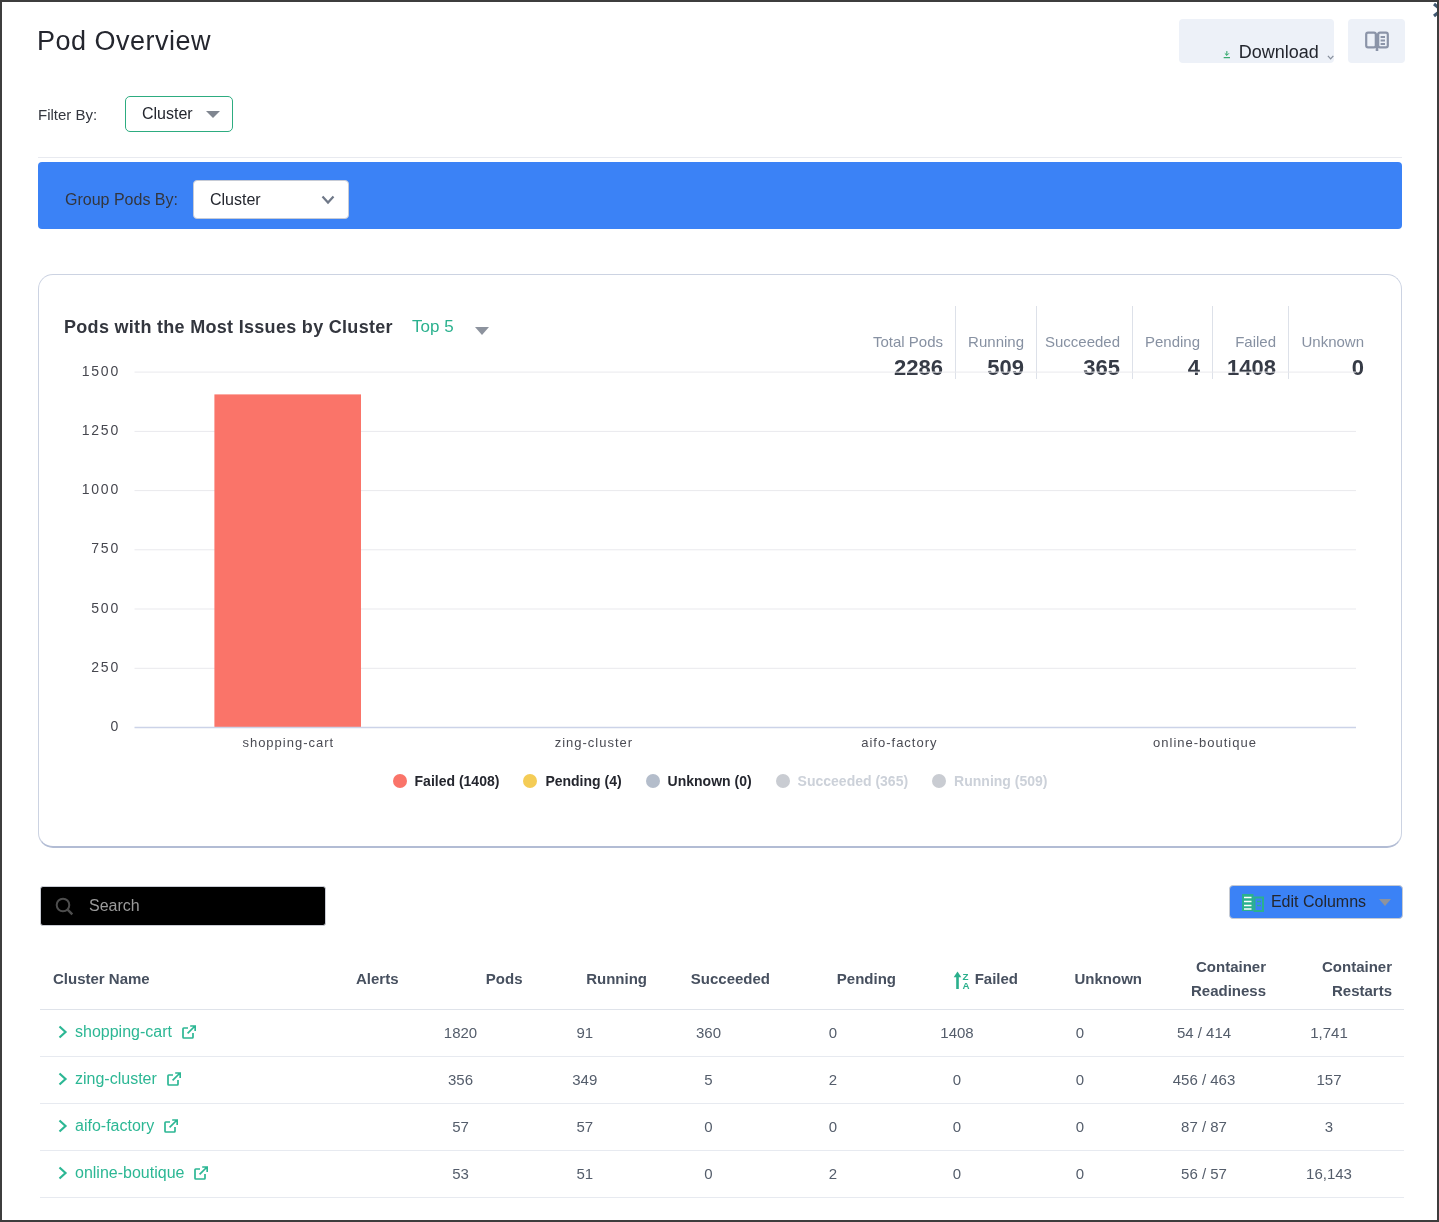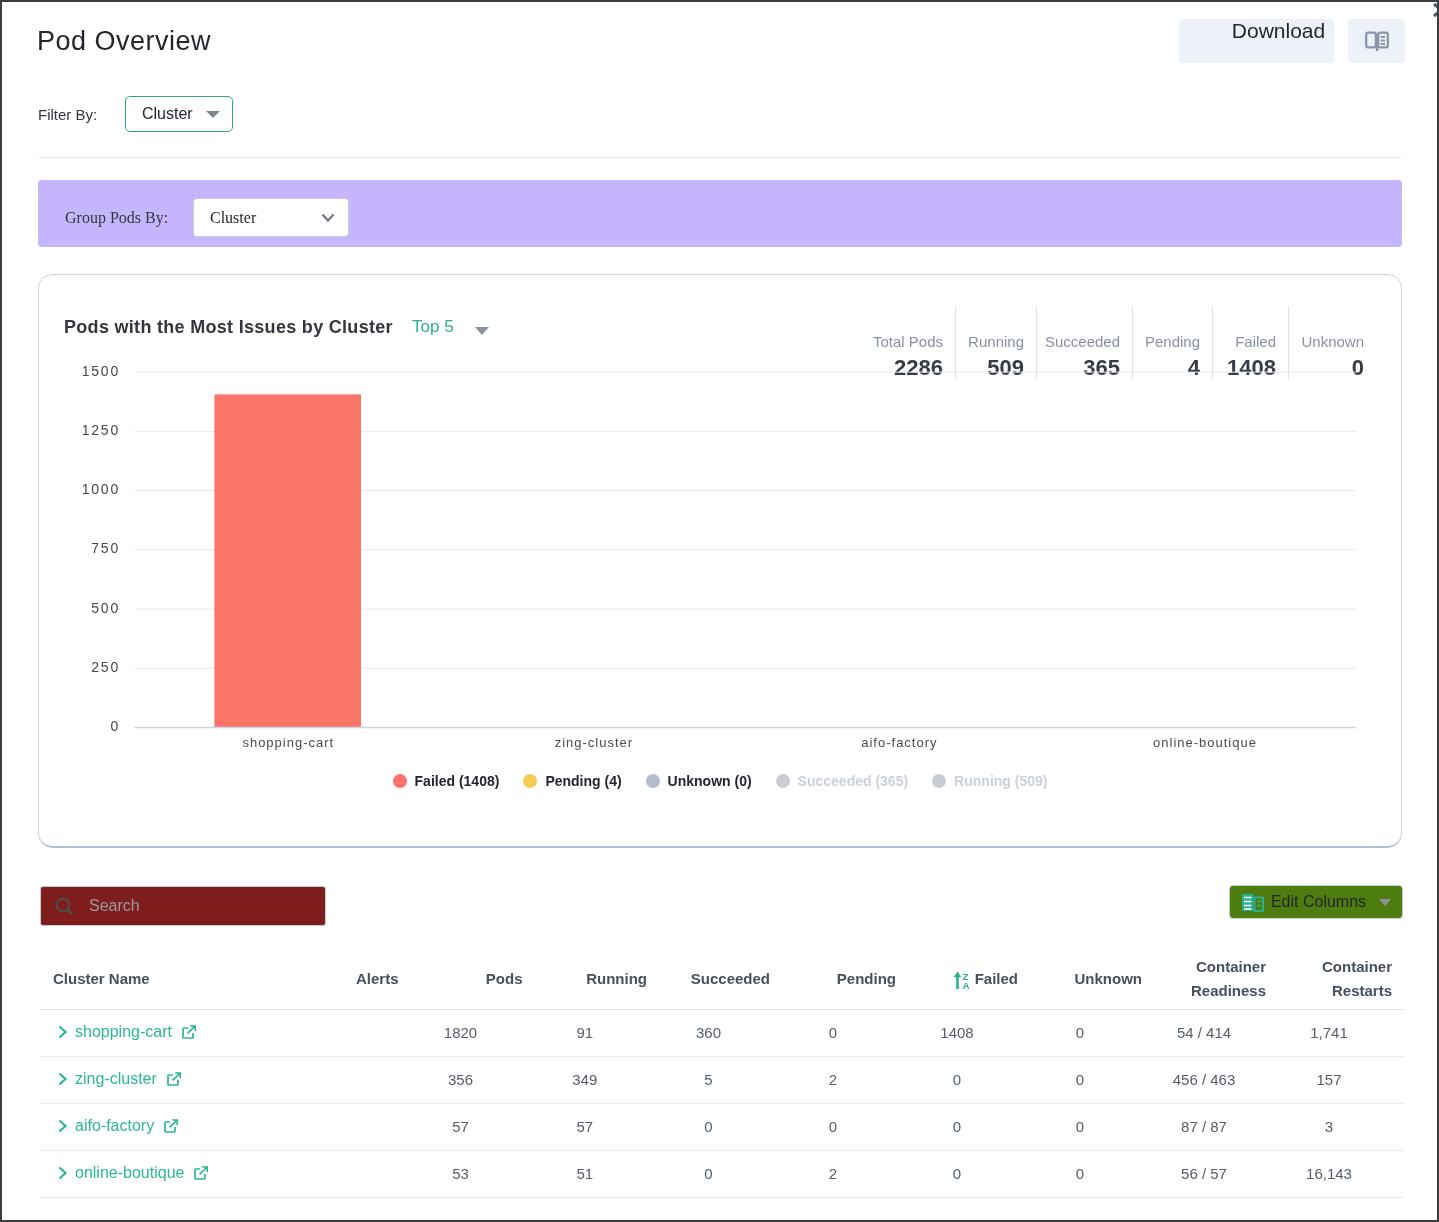--- a/index.html
+++ b/index.html
@@ -2,32 +2,32 @@
 <html><head>
 <meta charset="utf-8">
 <style>
 * { margin:0; padding:0; box-sizing:border-box; }
 html,body { width:1439px; height:1222px; background:#fff; font-family:"Liberation Sans", sans-serif; }
 #page { position:relative; width:1439px; height:1222px; background:#fff; border:2px solid #3d3d3d; overflow:hidden; }
 .abs { position:absolute; }
 
 
 #title { left:35px; top:26px; font-size:27px; line-height:1; color:#24262e; letter-spacing:0.5px; }
-#btn-download { left:1177px; top:17px; width:155px; height:44px; background:#edf1f8; border-radius:4px; display:flex; align-items:flex-start; justify-content:center; gap:8px; font-size:21px; color:#23262e;padding-left:44px; }
+#btn-download { left:1177px; top:17px; width:155px; height:44px; background:#edf1f8; border-radius:4px; display:flex; align-items:flex-end; justify-content:center; gap:8px; font-size:18px; color:#23262e;padding-left:44px; }
 #btn-book { left:1346px; top:17px; width:57px; height:44px; background:#edf1f8; border-radius:4px; display:flex; align-items:center; justify-content:center; }
 #corner-chev { left:1431px; top:0px; }
 
 
 #filterlabel { left:36px; top:104px; font-size:15px; line-height:1.2; color:#33363e; }
 #btn-cluster { left:123px; top:94px; width:108px; height:36px; background:#fff; border:1.5px solid #2dac80; border-radius:5px; display:flex; align-items:center; font-size:16px; color:#23262e; padding-left:16px; }
 #btn-cluster .car { margin-left:13px; width:0; height:0; border-left:7px solid transparent; border-right:7px solid transparent; border-top:7px solid #808690; }
 #hr1 { left:36px; top:155px; width:1364px; height:1px; background:#e8eaf0; }
 
 
-#grayband { left:36px; top:178px; width:1364px; height:67px; background:#c4b5fd; border-radius:4px;font-family:Liberation Serif, serif; }
+#grayband { left:36px; top:160px; width:1364px; height:67px; background:#3b82f6; border-radius:4px; }
 #grouplabel { left:27px; top:28px; font-size:16px; line-height:1.2; color:#33363e; }
 #select1 { left:155px; top:18px; width:156px; height:39px; background:#fff; border:1px solid #c6cbd6; border-radius:4px; display:flex; align-items:center; font-size:16px; color:#23262e; padding:0 13px 0 16px; }
 #select1 span { flex:1; }
 
 
 #card { left:36px; top:272px; width:1364px; height:574px; background:#fff; border:1px solid #ccd3e2; border-bottom:2px solid #b2bcd4; border-radius:15px; }
 #cardtitle { left:25px; top:43px; font-size:18px; line-height:1; font-weight:700; color:#33363e; letter-spacing:0.3px; }
 #top5 { left:373px; top:43px; font-size:17px; line-height:1; color:#2bb18e; }
 #top5caret { left:436px; top:52px; width:0; height:0; border-left:7.5px solid transparent; border-right:7.5px solid transparent; border-top:8px solid #8d939e; }
 #stats { position:absolute; right:25px; top:31px; display:flex; }
@@ -36,23 +36,23 @@
 .stat .lb { font-size:15px; line-height:1; color:#8791a2; white-space:nowrap;margin-top:28px; }
 .stat .vl { font-size:22px; line-height:1; font-weight:700; color:#363b46; margin-top:8px; }
 
 
 #legend { position:absolute; left:0; top:498px; width:1362px; display:flex; justify-content:center; gap:24px; font-size:14px; }
 .litem { display:flex; align-items:center; gap:8px; font-weight:700; color:#24262e; }
 .litem .dot { width:14px; height:14px; border-radius:50%; flex:none; }
 .litem.off { color:#ccd1d9; }
 
 
-#search { left:38px; top:884px; width:286px; height:40px; border:1px solid #c9ccd4; border-radius:3px; display:flex; align-items:center; padding-left:13px; gap:14px; background:#7f1d1d; }
+#search { left:38px; top:884px; width:286px; height:40px; border:1px solid #c9ccd4; border-radius:3px; display:flex; align-items:center; padding-left:13px; gap:14px; background:#000000; }
 #search .ph { font-size:16px; color:#9b9b9b; }
-#btn-edit { left:1227px; top:883px; width:174px; height:34px; background:#4d7c0f; border:1px solid #c6cad2; border-radius:4px; display:flex; align-items:center; justify-content:center; gap:7px; font-size:16px; color:#23262e; }
+#btn-edit { left:1227px; top:883px; width:174px; height:34px; background:#3b82f6; border:1px solid #c6cad2; border-radius:4px; display:flex; align-items:center; justify-content:center; gap:7px; font-size:16px; color:#23262e; }
 
 
 #tbl { left:38px; top:947px; width:1364px; }
 table { border-collapse:collapse; width:1364px; table-layout:fixed; font-family:"Liberation Sans", sans-serif; }
 th { font-size:15px; font-weight:700; color:#47505f; text-align:right; vertical-align:middle; padding:0; height:60px; border-bottom:1px solid #dfe3ea; line-height:24px; }
 td { font-size:15px; color:#545d6b; text-align:center; padding:0; height:47px; border-bottom:1px solid #e7eaf0; }
 th.cl, td.cl { text-align:left; }
 .grnlink { color:#2cb794; font-size:16px; display:inline-flex; align-items:center; }
 .rowchev { margin-right:7px; display:inline-flex; }
 .extlink { margin-left:10px; display:inline-flex; }

